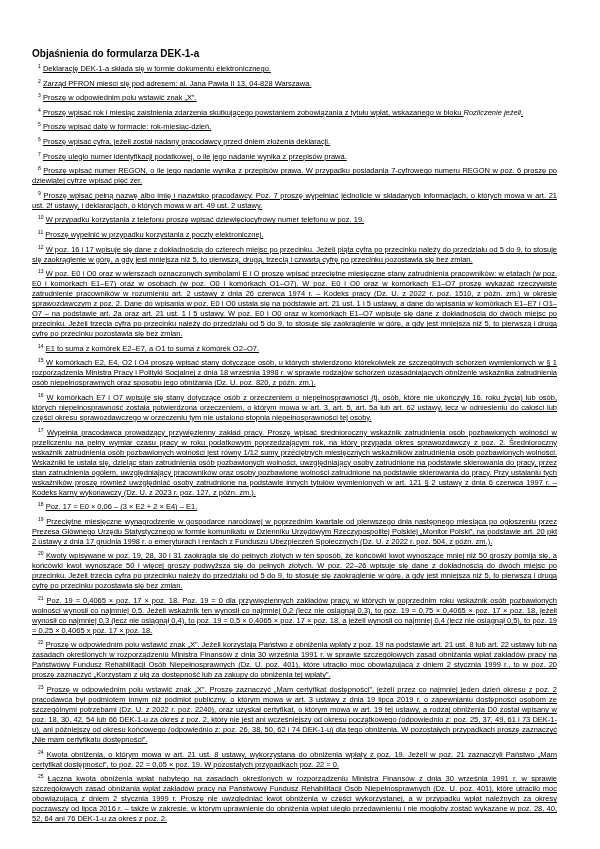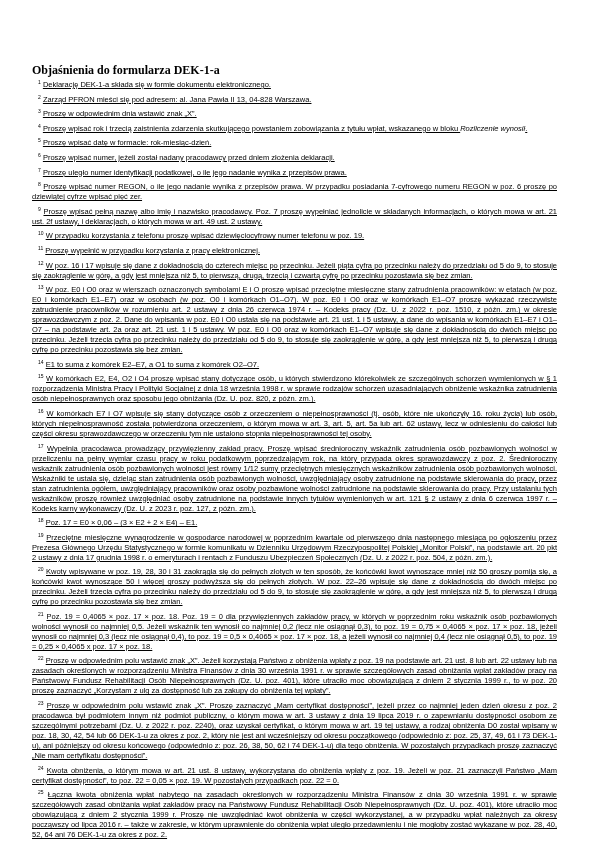--- a/index.html
+++ b/index.html
@@ -17,25 +17,24 @@
     width: 600px;
     height: 849px;
     padding: 49px 43px 10px 32px;
     background: #ffffff;
     color: #000000;
     font-family: "Liberation Sans", sans-serif;
     font-size: 7.5px;
     line-height: 10px;
   }
   .title {
-    font-size: 12px;
+    font-size: 10px;
     font-weight: bold;
-    margin: 16px 0 5px 0;
+    margin: 0 0 5px 0;
     text-indent: 0;
-    font-family: Liberation Serif, serif;
   }
   .footnote {
     margin: 0 0 4.6px 0;
     text-align: justify;
     text-indent: 6px;
   }
   .fn-num {
     font-size: 5px;
     line-height: 0;
     vertical-align: baseline;
@@ -46,29 +45,29 @@
   em.fn-text-italic { font-style: italic; }
 </style>
 </head>
 <body>
 
 <div class="page">
   <h1 class="title">Objaśnienia do formularza DEK-1-a</h1>
   <div class="footnotes" id="footnotes">
       <p class="footnote"><sup class="fn-num">1</sup> <span class="fn-text">Deklarację DEK-1-a składa się w formie dokumentu elektronicznego.</span></p>
       <p class="footnote"><sup class="fn-num">2</sup> <span class="fn-text">Zarząd PFRON mieści się pod adresem: al. Jana Pawła II 13, 04-828 Warszawa.</span></p>
-      <p class="footnote"><sup class="fn-num">3</sup> <span class="fn-text">Proszę w odpowiednim dnia wstawić znak „X”.</span></p>
-      <p class="footnote"><sup class="fn-num">4</sup> <span class="fn-text">Proszę wpisać rok i trzecią zaistnienia zdarzenia skutkującego powstaniem zobowiązania z tytułu wpłat, wskazanego w bloku </span><em class="fn-text-italic">Rozliczenie wynosił</em><span class="fn-text">.</span></p>
+      <p class="footnote"><sup class="fn-num">3</sup> <span class="fn-text">Proszę w odpowiednim polu wstawić znak „X”.</span></p>
+      <p class="footnote"><sup class="fn-num">4</sup> <span class="fn-text">Proszę wpisać rok i miesiąc zaistnienia zdarzenia skutkującego powstaniem zobowiązania z tytułu wpłat, wskazanego w bloku </span><em class="fn-text-italic">Rozliczenie jeżeli</em><span class="fn-text">.</span></p>
       <p class="footnote"><sup class="fn-num">5</sup> <span class="fn-text">Proszę wpisać datę w formacie: rok-miesiąc-dzień.</span></p>
-      <p class="footnote"><sup class="fn-num">6</sup> <span class="fn-text">Proszę wpisać numer, jeżeli został nadany pracodawcy przed dniem złożenia deklaracji.</span></p>
+      <p class="footnote"><sup class="fn-num">6</sup> <span class="fn-text">Proszę wpisać cyfra, jeżeli został nadany pracodawcy przed dniem złożenia deklaracji.</span></p>
       <p class="footnote"><sup class="fn-num">7</sup> <span class="fn-text">Proszę uległo numer identyfikacji podatkowej, o ile jego nadanie wynika z przepisów prawa.</span></p>
       <p class="footnote"><sup class="fn-num">8</sup> <span class="fn-text">Proszę wpisać numer REGON, o ile jego nadanie wynika z przepisów prawa. W przypadku posiadania 7-cyfrowego numeru REGON w poz. 6 proszę po dziewiątej cyfrze wpisać pięć zer.</span></p>
       <p class="footnote"><sup class="fn-num">9</sup> <span class="fn-text">Proszę wpisać pełną nazwę albo imię i nazwisko pracodawcy. Poz. 7 proszę wypełniać jednolicie w składanych informacjach, o których mowa w art. 21 ust. 2f ustawy, i deklaracjach, o których mowa w art. 49 ust. 2 ustawy.</span></p>
       <p class="footnote"><sup class="fn-num">10</sup> <span class="fn-text">W przypadku korzystania z telefonu proszę wpisać dziewięciocyfrowy numer telefonu w poz. 19.</span></p>
-      <p class="footnote"><sup class="fn-num">11</sup> <span class="fn-text">Proszę wypełnić w przypadku korzystania z pracy elektronicznej.</span></p>
+      <p class="footnote"><sup class="fn-num">11</sup> <span class="fn-text">Proszę wypełnić w przypadku korzystania z poczty elektronicznej.</span></p>
       <p class="footnote"><sup class="fn-num">12</sup> <span class="fn-text">W poz. 16 i 17 wpisuje się dane z dokładnością do czterech miejsc po przecinku. Jeżeli piąta cyfra po przecinku należy do przedziału od 5 do 9, to stosuje się zaokrąglenie w górę, a gdy jest mniejsza niż 5, to pierwszą, drugą, trzecią i czwartą cyfrę po przecinku pozostawia się bez zmian.</span></p>
       <p class="footnote"><sup class="fn-num">13</sup> <span class="fn-text">W poz. E0 i O0 oraz w wierszach oznaczonych symbolami E i O proszę wpisać przeciętne miesięczne stany zatrudnienia pracowników: w etatach (w poz. E0 i komórkach E1–E7) oraz w osobach (w poz. O0 i komórkach O1–O7). W poz. E0 i O0 oraz w komórkach E1–O7 proszę wykazać rzeczywiste zatrudnienie pracowników w rozumieniu art. 2 ustawy z dnia 26 czerwca 1974 r. – Kodeks pracy (Dz. U. z 2022 r. poz. 1510, z późn. zm.) w okresie sprawozdawczym z poz. 2. Dane do wpisania w poz. E0 i O0 ustala się na podstawie art. 21 ust. 1 i 5 ustawy, a dane do wpisania w komórkach E1–E7 i O1–O7 – na podstawie art. 2a oraz art. 21 ust. 1 i 5 ustawy. W poz. E0 i O0 oraz w komórkach E1–O7 wpisuje się dane z dokładnością do dwóch miejsc po przecinku. Jeżeli trzecia cyfra po przecinku należy do przedziału od 5 do 9, to stosuje się zaokrąglenie w górę, a gdy jest mniejsza niż 5, to pierwszą i drugą cyfrę po przecinku pozostawia się bez zmian.</span></p>
       <p class="footnote"><sup class="fn-num">14</sup> <span class="fn-text">E1 to suma z komórek E2–E7, a O1 to suma z komórek O2–O7.</span></p>
       <p class="footnote"><sup class="fn-num">15</sup> <span class="fn-text">W komórkach E2, E4, O2 i O4 proszę wpisać stany dotyczące osób, u których stwierdzono którekolwiek ze szczególnych schorzeń wymienionych w § 1 rozporządzenia Ministra Pracy i Polityki Socjalnej z dnia 18 września 1998 r. w sprawie rodzajów schorzeń uzasadniających obniżenie wskaźnika zatrudnienia osób niepełnosprawnych oraz sposobu jego obniżania (Dz. U. poz. 820, z późn. zm.).</span></p>
       <p class="footnote"><sup class="fn-num">16</sup> <span class="fn-text">W komórkach E7 i O7 wpisuje się stany dotyczące osób z orzeczeniem o niepełnosprawności (tj. osób, które nie ukończyły 16. roku życia) lub osób, których niepełnosprawność została potwierdzona orzeczeniem, o którym mowa w art. 3, art. 5, art. 5a lub art. 62 ustawy, lecz w odniesieniu do całości lub części okresu sprawozdawczego w orzeczeniu tym nie ustalono stopnia niepełnosprawności tej osoby.</span></p>
       <p class="footnote"><sup class="fn-num">17</sup> <span class="fn-text">Wypełnia pracodawca prowadzący przywięzienny zakład pracy. Proszę wpisać średnioroczny wskaźnik zatrudnienia osób pozbawionych wolności w przeliczeniu na pełny wymiar czasu pracy w roku podatkowym poprzedzającym rok, na który przypada okres sprawozdawczy z poz. 2. Średnioroczny wskaźnik zatrudnienia osób pozbawionych wolności jest równy 1/12 sumy przeciętnych miesięcznych wskaźników zatrudnienia osób pozbawionych wolności. Wskaźniki te ustala się, dzieląc stan zatrudnienia osób pozbawionych wolności, uwzględniający osoby zatrudnione na podstawie skierowania do pracy, przez stan zatrudnienia ogółem, uwzględniający pracowników oraz osoby pozbawione wolności zatrudnione na podstawie skierowania do pracy. Przy ustalaniu tych wskaźników proszę również uwzględniać osoby zatrudnione na podstawie innych tytułów wymienionych w art. 121 § 2 ustawy z dnia 6 czerwca 1997 r. – Kodeks karny wykonawczy (Dz. U. z 2023 r. poz. 127, z późn. zm.).</span></p>
       <p class="footnote"><sup class="fn-num">18</sup> <span class="fn-text">Poz. 17 = E0 × 0,06 – (3 × E2 + 2 × E4) – E1.</span></p>
       <p class="footnote"><sup class="fn-num">19</sup> <span class="fn-text">Przeciętne miesięczne wynagrodzenie w gospodarce narodowej w poprzednim kwartale od pierwszego dnia następnego miesiąca po ogłoszeniu przez Prezesa Głównego Urzędu Statystycznego w formie komunikatu w Dzienniku Urzędowym Rzeczypospolitej Polskiej „Monitor Polski”, na podstawie art. 20 pkt 2 ustawy z dnia 17 grudnia 1998 r. o emeryturach i rentach z Funduszu Ubezpieczeń Społecznych (Dz. U. z 2022 r. poz. 504, z późn. zm.).</span></p>
       <p class="footnote"><sup class="fn-num">20</sup> <span class="fn-text">Kwoty wpisywane w poz. 19, 28, 30 i 31 zaokrągla się do pełnych złotych w ten sposób, że końcówki kwot wynoszące mniej niż 50 groszy pomija się, a końcówki kwot wynoszące 50 i więcej groszy podwyższa się do pełnych złotych. W poz. 22–26 wpisuje się dane z dokładnością do dwóch miejsc po przecinku. Jeżeli trzecia cyfra po przecinku należy do przedziału od 5 do 9, to stosuje się zaokrąglenie w górę, a gdy jest mniejsza niż 5, to pierwszą i drugą cyfrę po przecinku pozostawia się bez zmian.</span></p>
       <p class="footnote"><sup class="fn-num">21</sup> <span class="fn-text">Poz. 19 = 0,4065 × poz. 17 × poz. 18. Poz. 19 = 0 dla przywięziennych zakładów pracy, w których w poprzednim roku wskaźnik osób pozbawionych wolności wynosił co najmniej 0,5. Jeżeli wskaźnik ten wynosił co najmniej 0,2 (lecz nie osiągnął 0,3), to poz. 19 = 0,75 × 0,4065 × poz. 17 × poz. 18, jeżeli wynosił co najmniej 0,3 (lecz nie osiągnął 0,4), to poz. 19 = 0,5 × 0,4065 × poz. 17 × poz. 18, a jeżeli wynosił co najmniej 0,4 (lecz nie osiągnął 0,5), to poz. 19 = 0,25 × 0,4065 x poz. 17 × poz. 18.</span></p>

